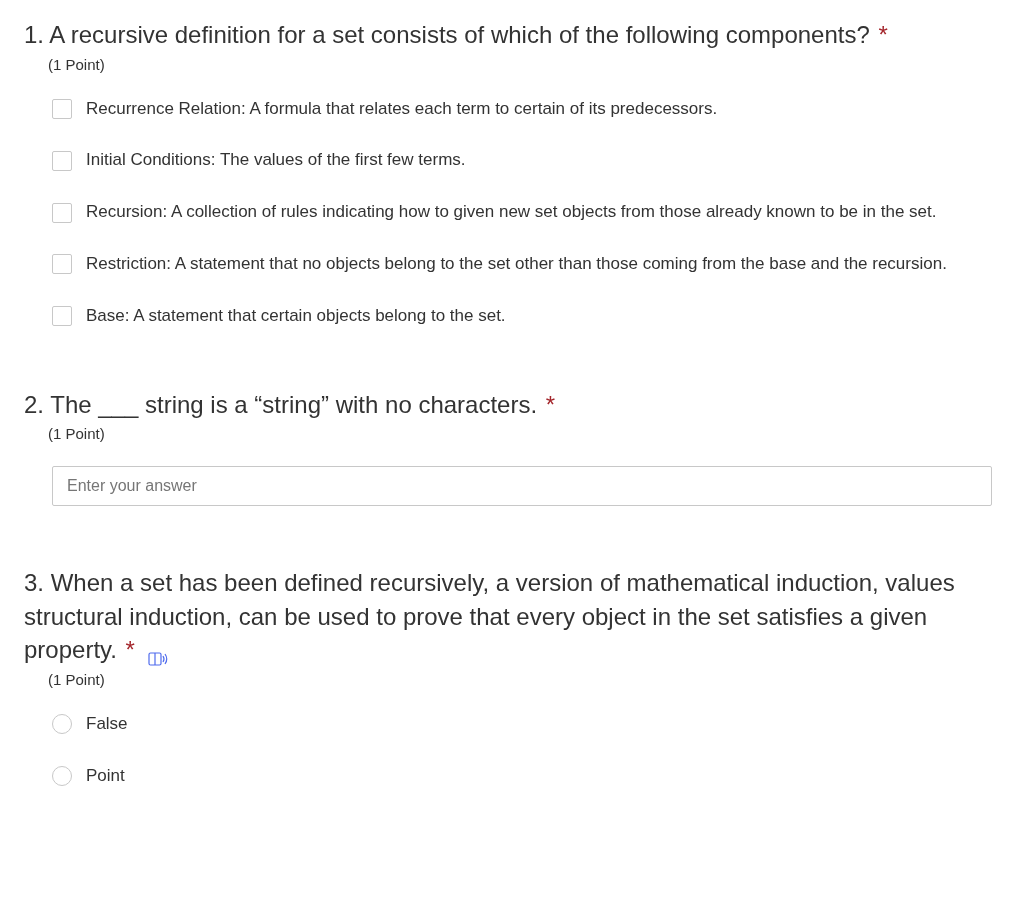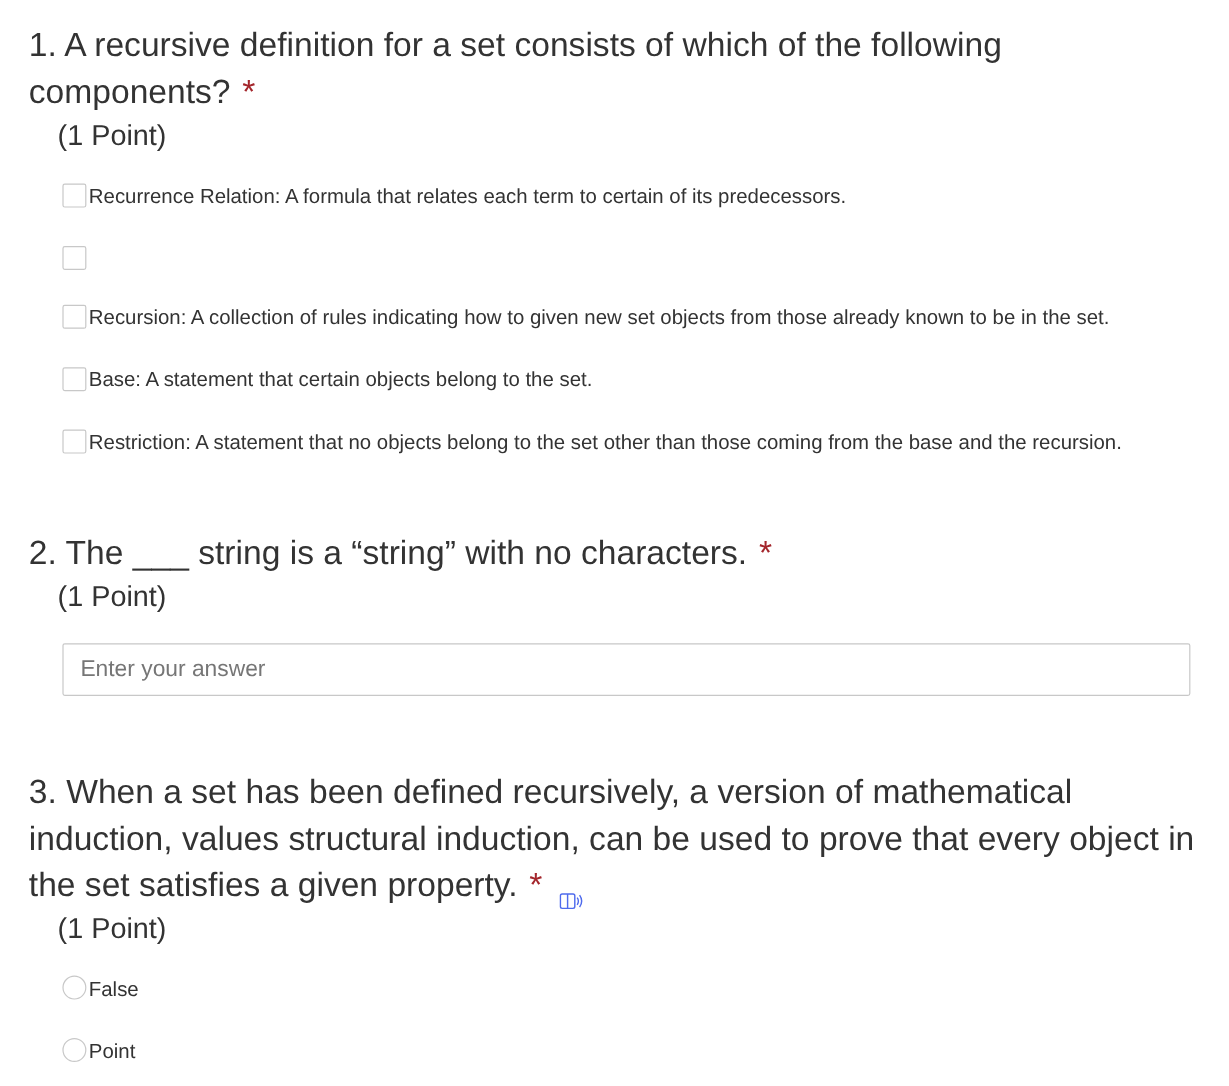--- a/index.html
+++ b/index.html
@@ -12,43 +12,43 @@
       background: #ffffff;
       width: 1024px;
       height: 905px;
       padding: 18px 24px;
       color: #333;
     }
     .question-block {
       margin-bottom: 60px;
     }
     .question-title {
-      font-size: 28px;
+      font-size: 24px;
       color: #333;
       margin-bottom: 4px;
       line-height: 1.4;
     }
     .question-title .required {
       color: #a4262c;
       margin-left: 2px;
     }
     .question-points {
-      font-size: 24px;
+      font-size: 15px;
       color: #333;
       margin-bottom: 24px;
       padding-left: 24px;
     }
     .options-container {
       padding-left: 28px;
     }
     .option-row {
       display: flex;
-      align-items: flex-start;
+      align-items: center;
       margin-bottom: 28px;
-      gap: 2px;
+      gap: 14px;
     }
     .option-row:last-child {
       margin-bottom: 0;
     }
     .checkbox-box {
       width: 20px;
       height: 20px;
       border: 1px solid #c8c8c8;
       border-radius: 2px;
       background: #fff;
@@ -72,21 +72,21 @@
       line-height: 1.4;
       max-width: 900px;
     }
     .text-input {
       width: 100%;
       max-width: 940px;
       margin-left: 28px;
       border: 1px solid #c8c8c8;
       border-radius: 2px;
       padding: 10px 14px;
-      font-size: 19px;
+      font-size: 16px;
       color: #333;
       font-family: inherit;
     }
     .text-input::placeholder {
       color: #767676;
     }
     .q3-title-wrap {
       position: relative;
     }
     .immersive-icon {
@@ -107,32 +107,33 @@
     <span class="required">*</span>
   </div>
   <div class="question-points">(1 Point)</div>
   <div class="options-container">
     <div class="option-row">
       <div class="checkbox-box"></div>
       <div class="option-label">Recurrence Relation: A formula that relates each term to certain of its predecessors.</div>
     </div>
     <div class="option-row">
       <div class="checkbox-box"></div>
+      <div class="option-label">Initial Conditions: The values of the first few terms.</div>
     </div>
     <div class="option-row">
       <div class="checkbox-box"></div>
       <div class="option-label">Recursion: A collection of rules indicating how to given new set objects from those already known to be in the set.</div>
     </div>
     <div class="option-row">
       <div class="checkbox-box"></div>
-      <div class="option-label">Base: A statement that certain objects belong to the set.</div>
+      <div class="option-label">Restriction: A statement that no objects belong to the set other than those coming from the base and the recursion.</div>
     </div>
     <div class="option-row">
       <div class="checkbox-box"></div>
-      <div class="option-label">Restriction: A statement that no objects belong to the set other than those coming from the base and the recursion.</div>
+      <div class="option-label">Base: A statement that certain objects belong to the set.</div>
     </div>
   </div>
 </div>
 
 <div class="question-block">
   <div class="question-title">
     <span>2.</span>
     <span>The ___ string is a “string” with no characters.</span>
     <span class="required">*</span>
   </div>

